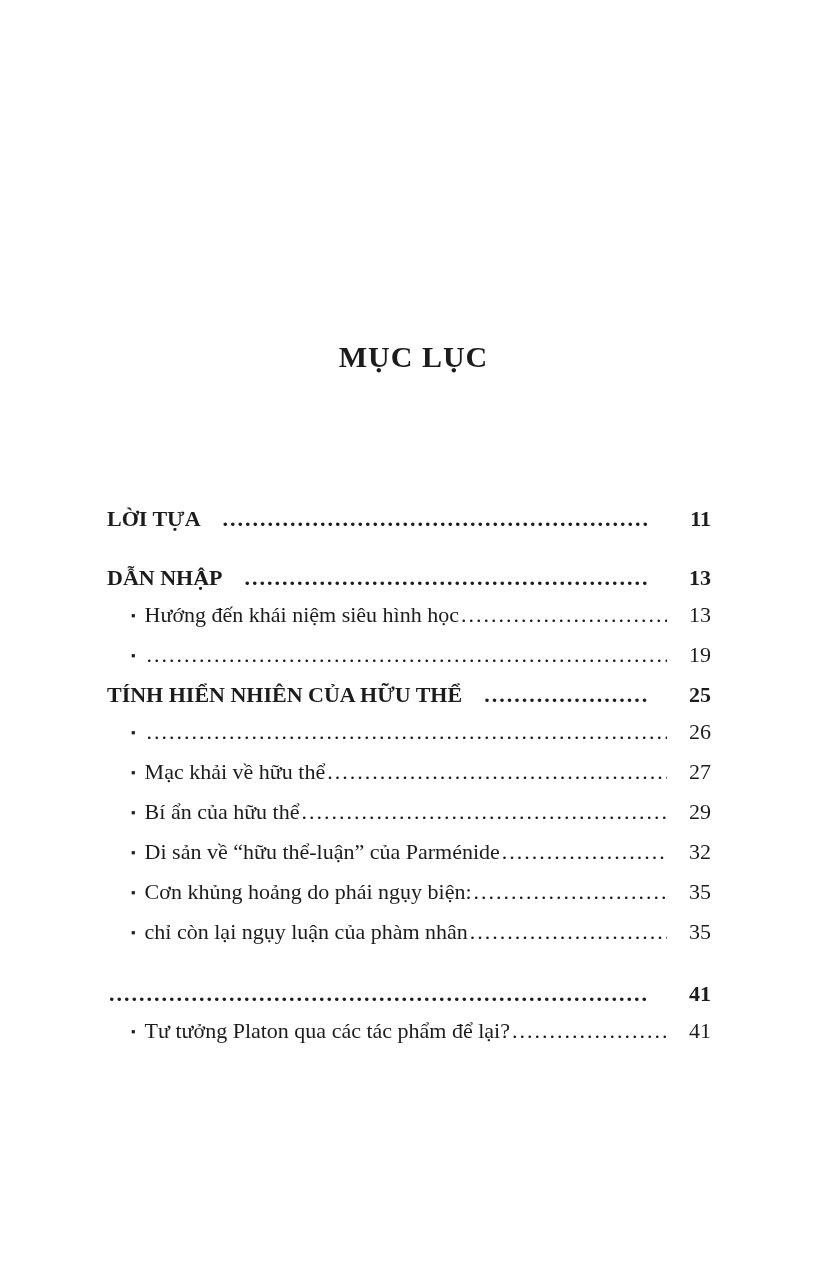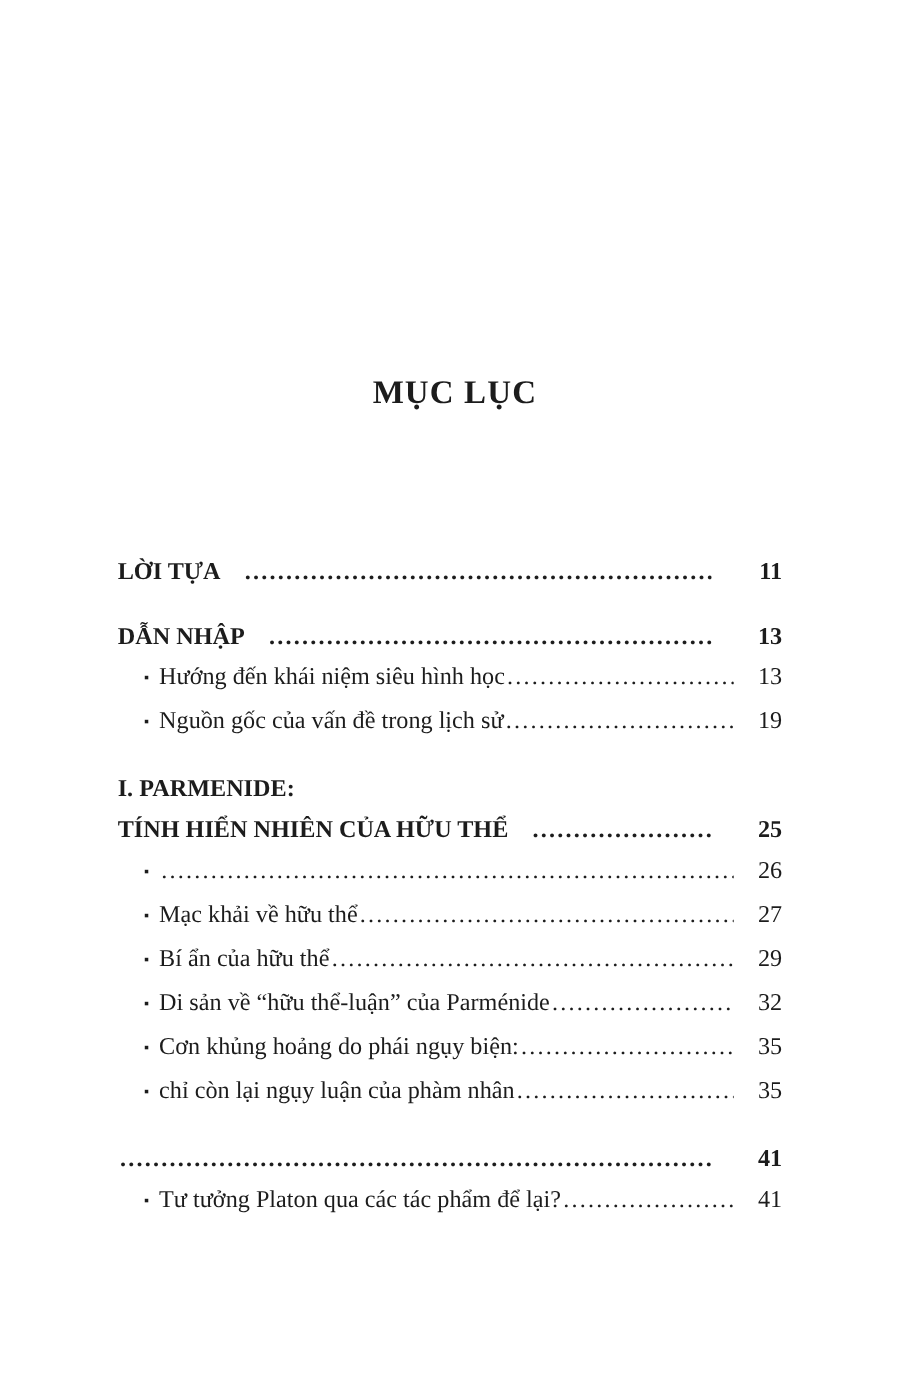--- a/index.html
+++ b/index.html
@@ -89,26 +89,22 @@
         <span class="pagenum">13</span>
       </div>
       <div class="row sub">
         <span class="bullet">▪</span>
         <span class="label">Hướng đến khái niệm siêu hình học</span>
         <span class="dots"></span>
         <span class="pagenum">13</span>
       </div>
       <div class="row sub">
         <span class="bullet">▪</span>
-        <span class="label">Nguồn gốc của vấn đề trong lịch sử</span>
         <span class="dots"></span>
         <span class="pagenum">19</span>
-      </div>
-      <div class="row top bold space-before">
-        <span class="label">I. PARMENIDE:</span>
       </div>
       <div class="row top bold">
         <span class="label">TÍNH HIỂN NHIÊN CỦA HỮU THỂ</span>
         <span class="dots"></span>
         <span class="pagenum">25</span>
       </div>
       <div class="row sub">
         <span class="bullet">▪</span>
         <span class="dots"></span>
         <span class="pagenum">26</span>

